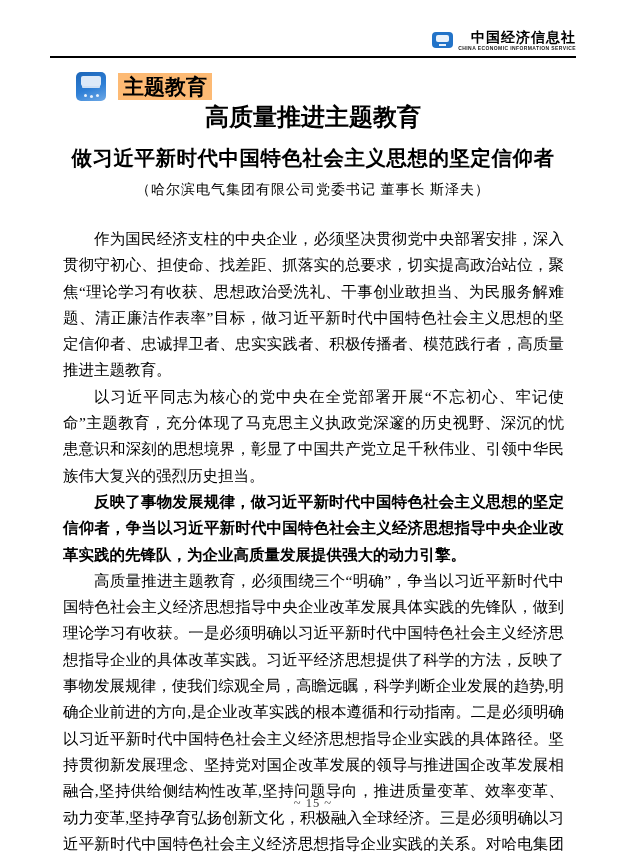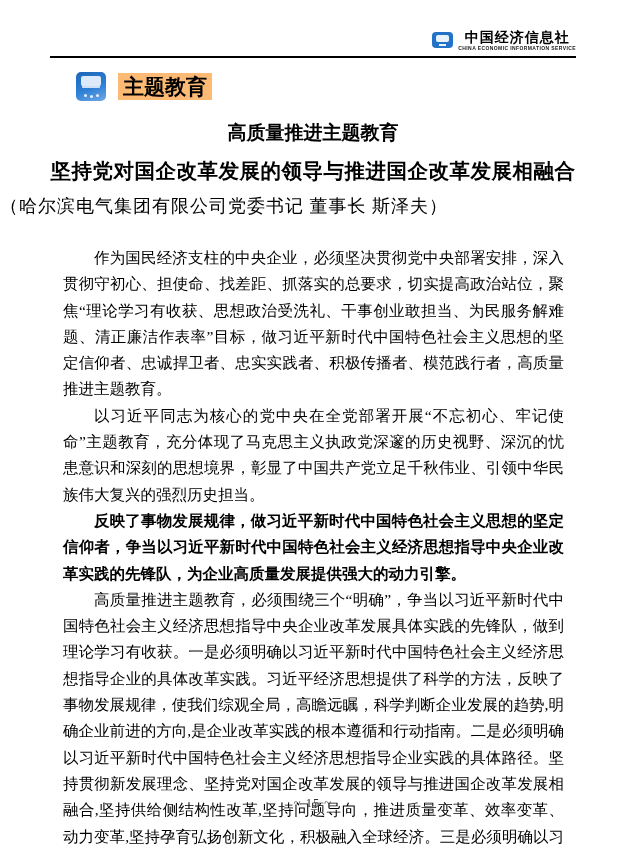--- a/index.html
+++ b/index.html
@@ -24,21 +24,21 @@
     position: relative; flex: 0 0 auto;
   }
   .logo-icon::before {
     content: ""; position: absolute; left: 4px; top: 3px;
     width: 13px; height: 7px; background: #eaf2fb; border-radius: 2px;
   }
   .logo-icon::after {
     content: ""; position: absolute; left: 7px; bottom: 2px;
     width: 7px; height: 2px; background: #eaf2fb;
   }
-  .logo-text { text-align: center; }
+  .logo-text { text-align: right; }
   .brand-name {
     font-family: "Liberation Sans", "DejaVu Sans", sans-serif;
     font-weight: bold; font-size: 14px; line-height: 15px; color: #000;
     letter-spacing: 1px;
   }
   .brand-subtext {
     font-family: "Liberation Sans", "DejaVu Sans", sans-serif;
     font-weight: bold; font-size: 5px; line-height: 6px; color: #1a1a1a;
     letter-spacing: 0.4px; white-space: nowrap;
   }
@@ -64,33 +64,33 @@
     background: #e8f1fb;
     box-shadow: 6px 1px 0 #e8f1fb, 12px 0 0 #e8f1fb;
   }
   .badge-label {
     font-family: "Liberation Sans", "DejaVu Sans", sans-serif;
     font-weight: bold; font-size: 21px; line-height: 27px;
     color: #000; background: #fdba74; padding: 0 5px;
   }
   
   .title {
-    margin-top: 19px; text-align: center;
+    text-align: center;
     font-family: Liberation Mono, monospace;
-    font-weight: bold; font-size: 19px; color: #000;
+    font-weight: bold; font-size: 24px; color: #000;
   }
   .subtitle {
     margin-top: 11px; text-align: center;
     font-family: "Liberation Sans", "DejaVu Sans", sans-serif;
     font-weight: bold; font-size: 20.5px; color: #000;
     letter-spacing: 0.5px;
   }
   .byline {
-    margin-top: 9px; 
-    font-size: 18px; color: #000; letter-spacing: 1px;
+    margin-top: 9px; text-align: center;
+    font-size: 14px; color: #000; letter-spacing: 1px;
   }
   
   .body { margin: 27px 62px 0 63px; }
   .body p {
     font-size: 15.5px; line-height: 26.3px;
     text-align: justify; text-indent: 2em;
     color: #000;
   }
   .body p.bold { font-weight: bold; }
   
@@ -118,21 +118,21 @@
     </div>
     <div class="header-rule"></div>
   </div>
 
   <div class="badge">
     <span class="badge-icon"></span>
     <span class="badge-label">主题教育</span>
   </div>
 
   <div class="title">高质量推进主题教育</div>
-  <div class="subtitle">坚持党对国企改革发展的领导与推进国企改革发展相融合</div>
+  <div class="subtitle">做习近平新时代中国特色社会主义思想的坚定信仰者</div>
   <div class="byline">（哈尔滨电气集团有限公司党委书记 董事长 斯泽夫）</div>
 
   <div class="body">
     <p>作为国民经济支柱的中央企业，必须坚决贯彻党中央部署安排，深入贯彻守初心、担使命、找差距、抓落实的总要求，切实提高政治站位，聚焦“理论学习有收获、思想政治受洗礼、干事创业敢担当、为民服务解难题、清正廉洁作表率”目标，做习近平新时代中国特色社会主义思想的坚定信仰者、忠诚捍卫者、忠实实践者、积极传播者、模范践行者，高质量推进主题教育。</p>
     <p>以习近平同志为核心的党中央在全党部署开展“不忘初心、牢记使命”主题教育，充分体现了马克思主义执政党深邃的历史视野、深沉的忧患意识和深刻的思想境界，彰显了中国共产党立足千秋伟业、引领中华民族伟大复兴的强烈历史担当。</p>
     <p class="bold">反映了事物发展规律，做习近平新时代中国特色社会主义思想的坚定信仰者，争当以习近平新时代中国特色社会主义经济思想指导中央企业改革实践的先锋队，为企业高质量发展提供强大的动力引擎。</p>
     <p>高质量推进主题教育，必须围绕三个“明确”，争当以习近平新时代中国特色社会主义经济思想指导中央企业改革发展具体实践的先锋队，做到理论学习有收获。一是必须明确以习近平新时代中国特色社会主义经济思想指导企业的具体改革实践。习近平经济思想提供了科学的方法，反映了事物发展规律，使我们综观全局，高瞻远瞩，科学判断企业发展的趋势,明确企业前进的方向,是企业改革实践的根本遵循和行动指南。二是必须明确以习近平新时代中国特色社会主义经济思想指导企业实践的具体路径。坚持贯彻新发展理念、坚持党对国企改革发展的领导与推进国企改革发展相融合,坚持供给侧结构性改革,坚持问题导向，推进质量变革、效率变革、动力变革,坚持孕育弘扬创新文化，积极融入全球经济。三是必须明确以习近平新时代中国特色社会主义经济思想指导企业实践的关系。对哈电集团而言，我们必须正确处理集团主业与转型发展，多元化与专业化发展，大企业与小企业，事业部和企业，国家、企业和职工利益问题，集团和企业等关系，坚定不移推进集团五大中心建设。</p>
 
   </div>
 

